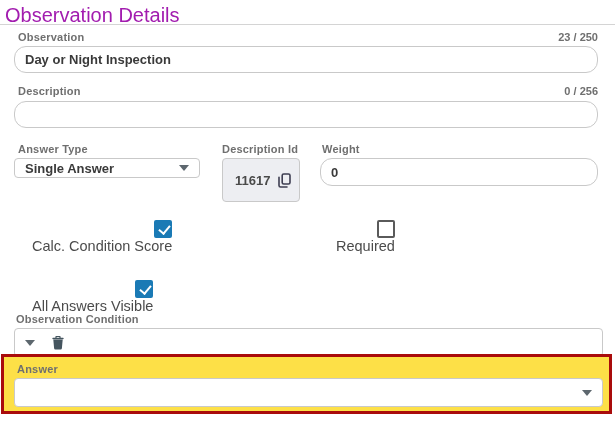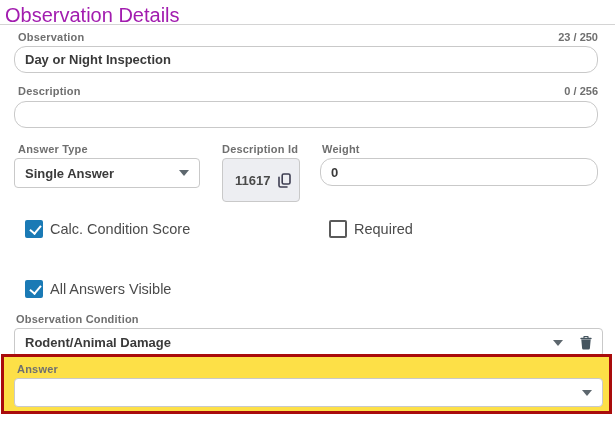--- a/index.html
+++ b/index.html
@@ -20,38 +20,38 @@
   .counter{
     position:absolute;font-size:11px;font-weight:700;color:#6f6f6f;right:17px;text-align:right;
   }
   .tinput{
     position:absolute;box-sizing:border-box;height:27px;background:#fff;
     border:1px solid #c9c9c9;border-radius:12px;padding:0 10px;
     font-family:"Liberation Sans",sans-serif;font-size:13px;font-weight:700;color:#3a3a3a;
     outline:none;
   }
   .selectbox{
-    position:absolute;box-sizing:border-box;height:30px;background:#fff;
+    position:absolute;box-sizing:border-box;height:20px;background:#fff;
     border:1px solid #c9c9c9;border-radius:4px;
     display:flex;align-items:center;padding:0 10px;
     font-size:13px;font-weight:700;color:#3a3a3a;cursor:pointer;
   }
   .selectbox .grow{flex:1;}
   .caret{
     width:0;height:0;border-left:5px solid transparent;border-right:5px solid transparent;
     border-top:6px solid #5d676e;flex:none;
   }
   .idbox{
     position:absolute;box-sizing:border-box;height:44px;background:#edeef2;
     border:1px solid #c9c9c9;border-radius:4px;
     display:flex;align-items:center;padding:0 8px 0 12px;
     font-size:13px;font-weight:700;color:#4a4a4a;
   }
   .idbox .grow{flex:1;}
-  .cbrow{position:absolute;display:flex;align-items:center;}
+  .cbrow{position:absolute;display:flex;align-items:flex-end;flex-direction:column;}
   .cb{
     position:relative;box-sizing:border-box;width:18px;height:18px;border-radius:2px;
     border:2px solid #5a5a5a;background:#fff;flex:none;cursor:pointer;
   }
   .cb.checked{background:#1a7ab5;border-color:#1a7ab5;}
   .cb.checked::after{
     content:"";position:absolute;left:5px;top:1px;width:5px;height:9px;
     border:solid #fff;border-width:0 2.4px 2.4px 0;transform:rotate(40deg);
   }
   .cblabel{font-size:14.5px;color:#4b4b4b;margin-left:7px;}
@@ -117,21 +117,20 @@
     <span class="cblabel">Required</span>
   </div>
 
   <div class="cbrow" style="top:280px;left:25px">
     <span class="cb checked"></span>
     <span class="cblabel">All Answers Visible</span>
   </div>
 
   <div class="flabel" style="top:313px;left:16px">Observation Condition</div>
   <div class="selectbox" style="top:328px;left:14px;width:589px;height:29px">
-    <span class="grow">Rodent/Animal Damage</span>
     <span class="caret" style="margin-right:17px"></span>
     <span class="icon-btn">
       <svg width="12" height="14" viewBox="0 0 12 14">
         <path d="M1.3 3.6h9.4l-.8 8.6a1.3 1.3 0 0 1-1.3 1.2H3.4a1.3 1.3 0 0 1-1.3-1.2L1.3 3.6z" fill="#45555f"></path>
         <rect x="0.3" y="1.7" width="11.4" height="1.5" rx="0.75" fill="#45555f"></rect>
         <path d="M4 1.9V1.1a.8.8 0 0 1 .8-.8h2.4a.8.8 0 0 1 .8.8v.8" fill="none" stroke="#45555f" stroke-width="1.2"></path>
       </svg>
     </span>
   </div>
 

